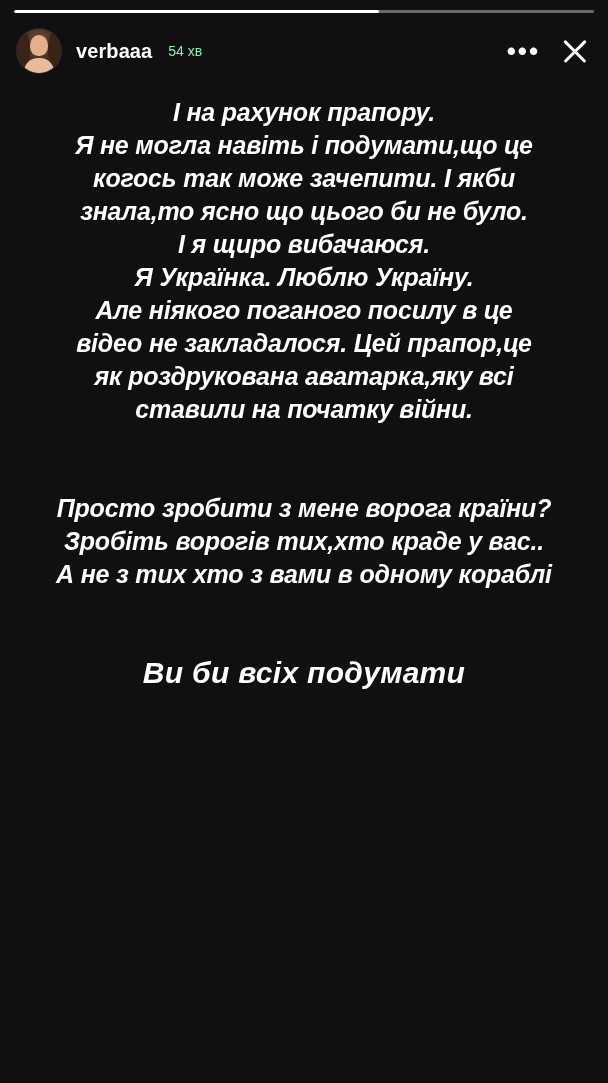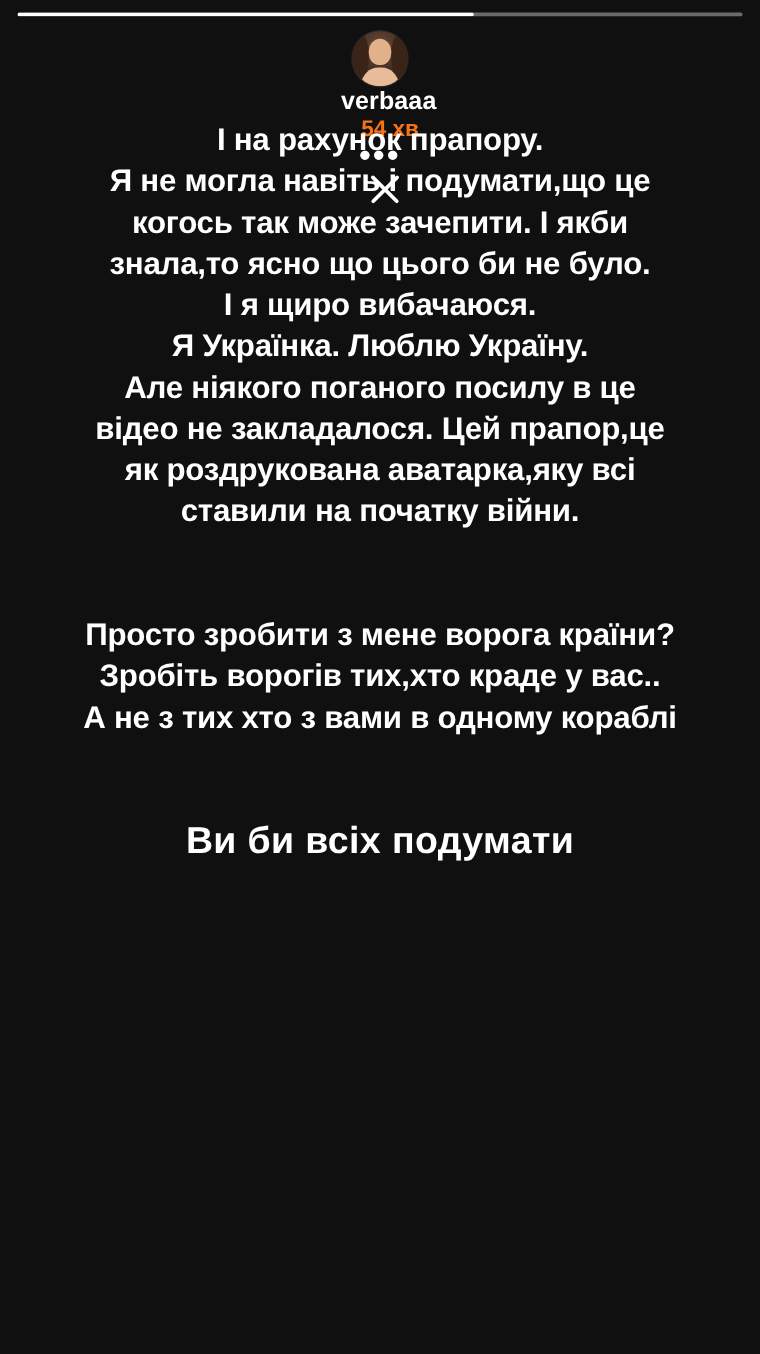--- a/index.html
+++ b/index.html
@@ -49,21 +49,20 @@
   .header {
     position: absolute;
     top: 24px;
     left: 0;
     right: 0;
     height: 54px;
     display: flex;
     align-items: center;
     padding: 0 16px;
     box-sizing: border-box;
-    flex-direction: column;
   }
   .avatar-ring {
     width: 46px;
     height: 46px;
     border-radius: 50%;
     background: #2a2a2a;
     padding: 0;
     display: flex;
     align-items: center;
     justify-content: center;
@@ -107,23 +106,23 @@
     background: #e8bb9a;
   }
   .username {
     color: #ffffff;
     font-size: 20px;
     font-weight: 700;
     margin-left: 14px;
     letter-spacing: 0.1px;
   }
   .timestamp {
-    color: #f97316;
-    font-size: 18px;
-    font-weight: 700;
+    color: #86efac;
+    font-size: 14px;
+    font-weight: 400;
     margin-left: 16px;
   }
   .header-spacer { flex: 1; }
   .more-btn {
     color: #ffffff;
     font-size: 26px;
     line-height: 20px;
     letter-spacing: 2px;
     font-weight: 700;
     padding: 0 10px;
@@ -151,20 +150,21 @@
   .close-btn:after  { transform: rotate(-45deg); }
   
   .content {
     position: absolute;
     top: 88px;
     left: 0;
     right: 0;
     bottom: 0;
     padding: 0 44px;
     box-sizing: border-box;
+    font-style: italic;
   }
   .para {
     color: #ffffff;
     text-align: center;
     font-weight: 700;
     font-size: 25px;
     line-height: 1.32;
     letter-spacing: -0.2px;
     white-space: pre-line;
   }

